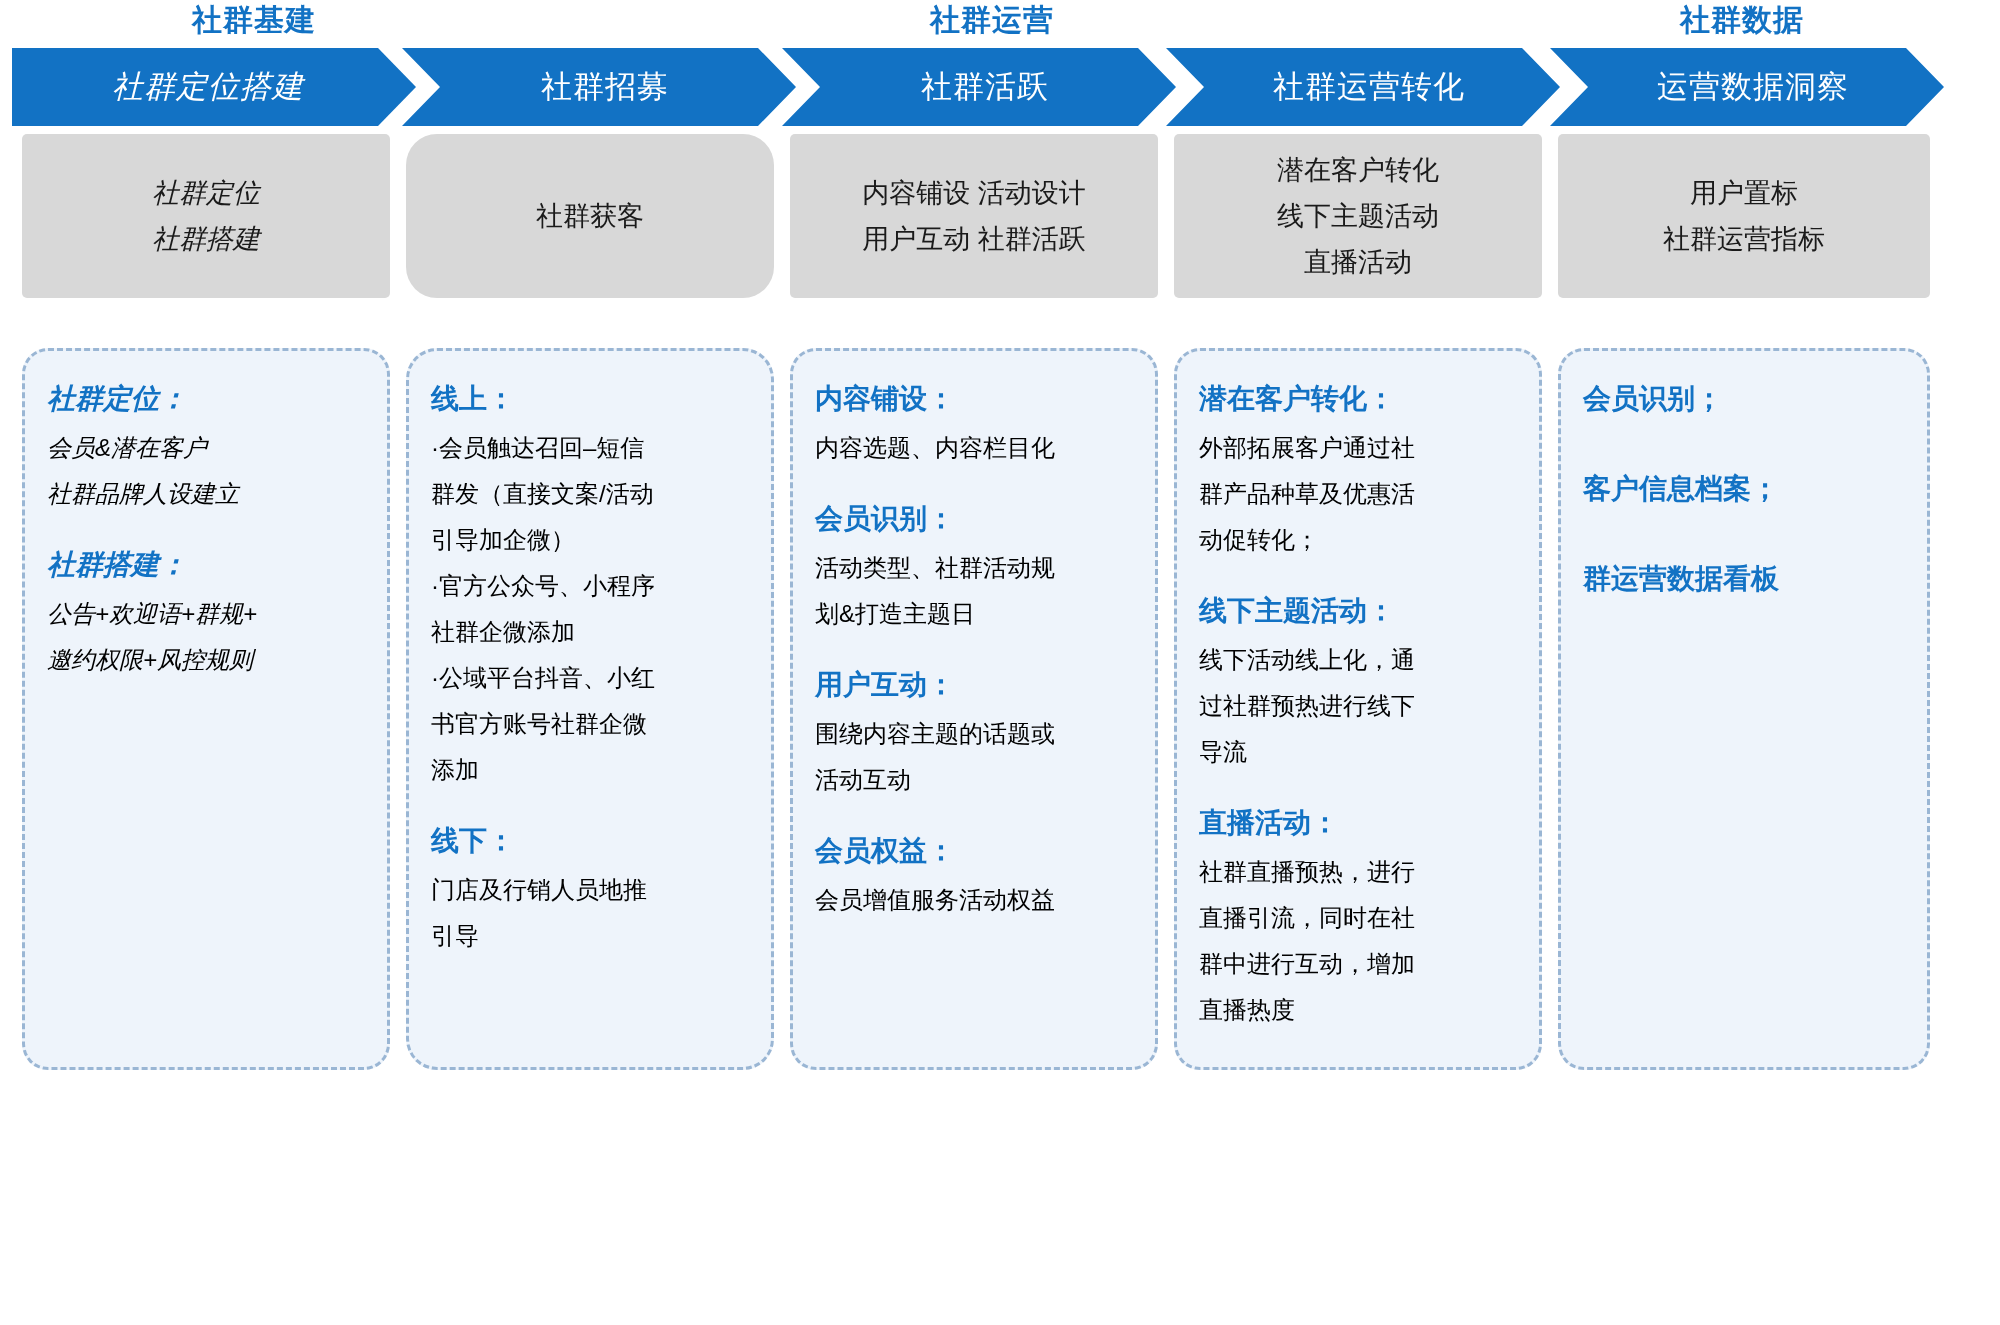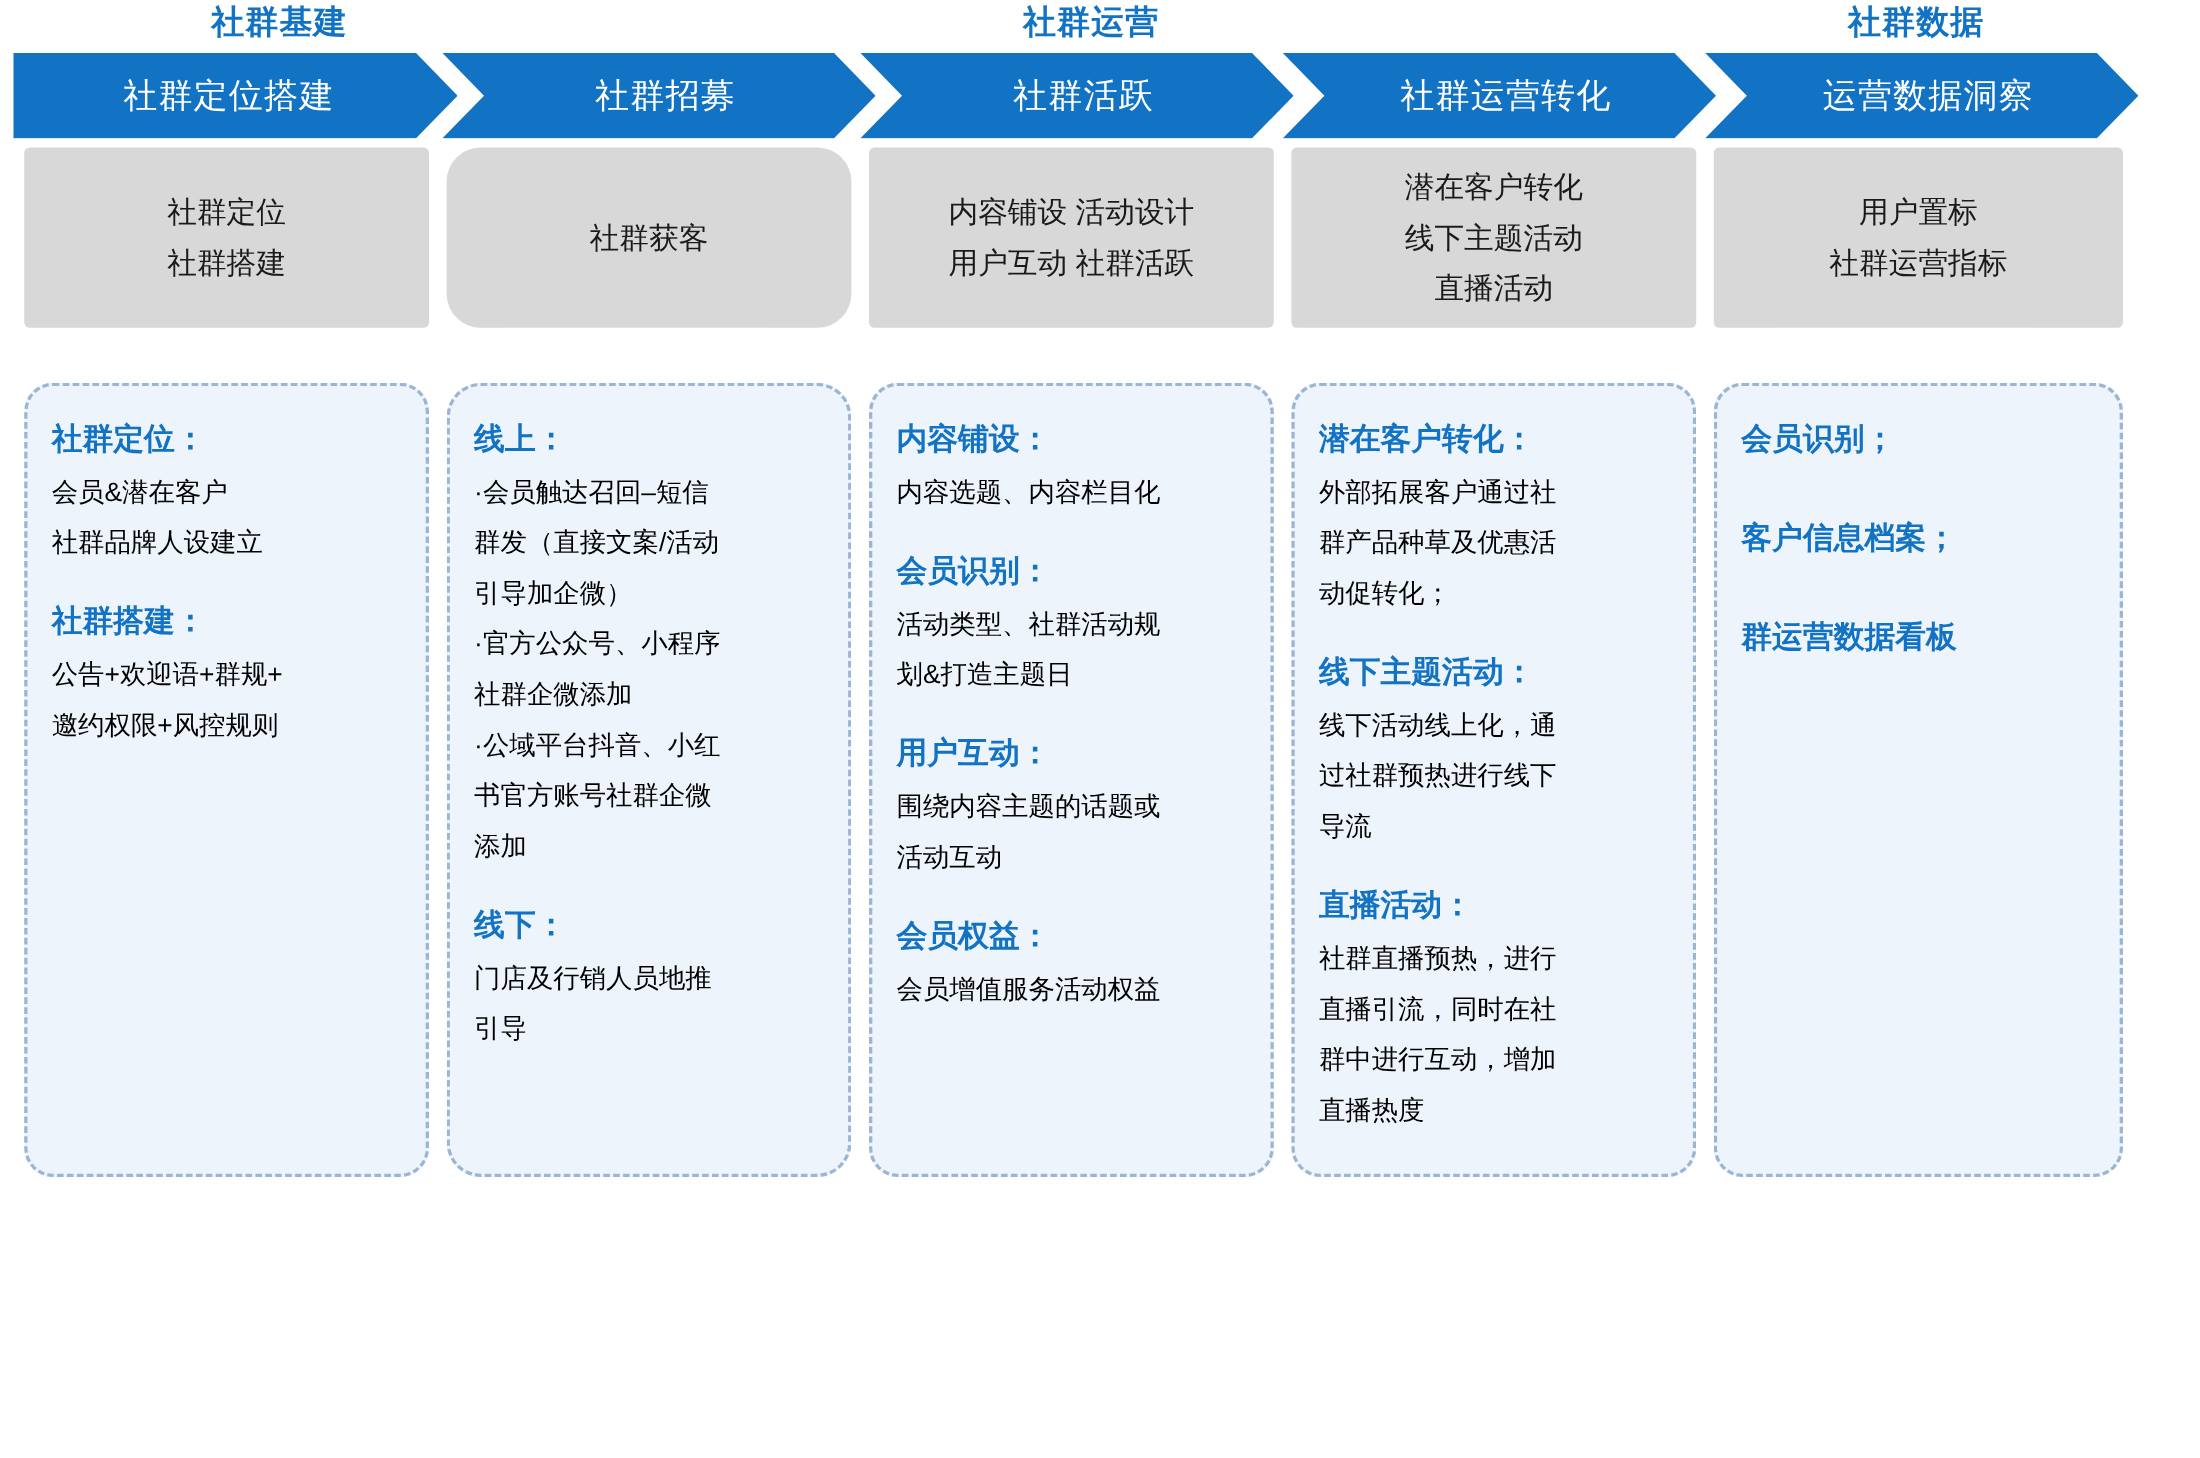--- a/index.html
+++ b/index.html
@@ -58,20 +58,21 @@
     justify-content: center;
     color: #ffffff;
     font-size: 31px;
     font-weight: 500;
     letter-spacing: 1px;
     box-sizing: border-box;
   }
   
   .chev.first {
     clip-path: polygon(0 0, calc(100% - 38px) 0, 100% 50%, calc(100% - 38px) 100%, 0 100%);
+    font-style: italic;
   }
   .chev.mid {
     clip-path: polygon(0 0, calc(100% - 38px) 0, 100% 50%, calc(100% - 38px) 100%, 0 100%, 38px 50%);
   }
   .chev.last {
     clip-path: polygon(0 0, calc(100% - 38px) 0, 100% 50%, calc(100% - 38px) 100%, 0 100%, 38px 50%);
   }
   .chev span { transform: translateX(6px); }
   .chev.first span { transform: translateX(-6px); }
 
@@ -139,21 +140,21 @@
   .solo-head {
     font-size: 28px;
     font-weight: bold;
     color: #1272c4;
     line-height: 44px;
     margin-bottom: 46px;
     white-space: nowrap;
   }
 
   
-  .col0 { left: 10px;   width: 368px; }
+  .col0 { left: 10px;   width: 368px; font-style: italic; }
   .col1 { left: 394px;  width: 368px; border-radius: 31px; }
   .col2 { left: 778px;  width: 368px; }
   .col3 { left: 1162px; width: 368px; }
   .col4 { left: 1546px; width: 372px; }
 
   .chev0 { left: 0px;    width: 404px; }
   .chev1 { left: 390px;  width: 394px; }
   .chev2 { left: 770px;  width: 394px; }
   .chev3 { left: 1154px; width: 394px; }
   .chev4 { left: 1538px; width: 394px; }

